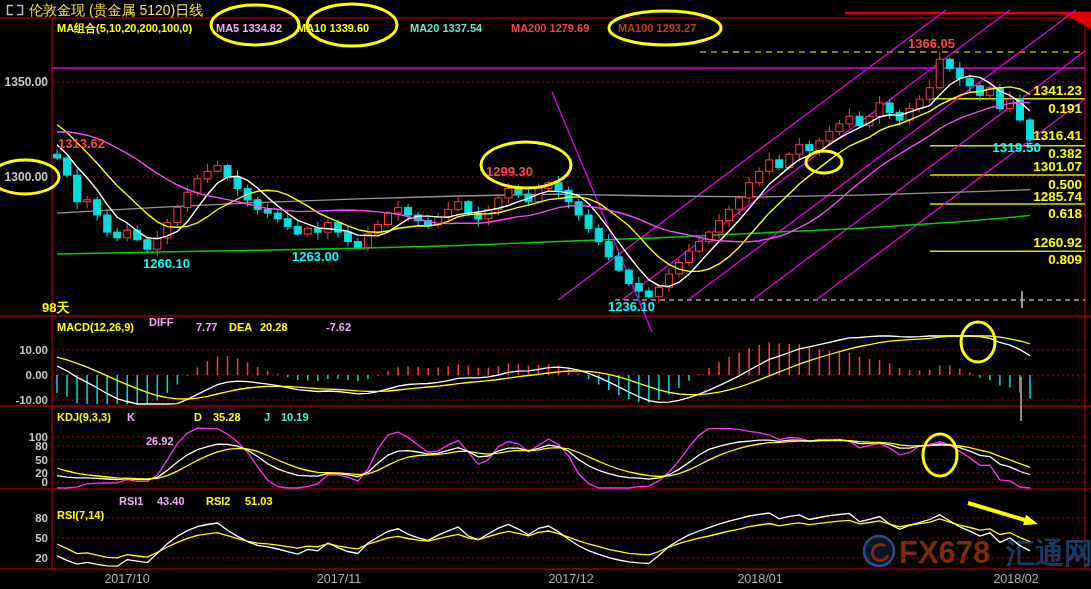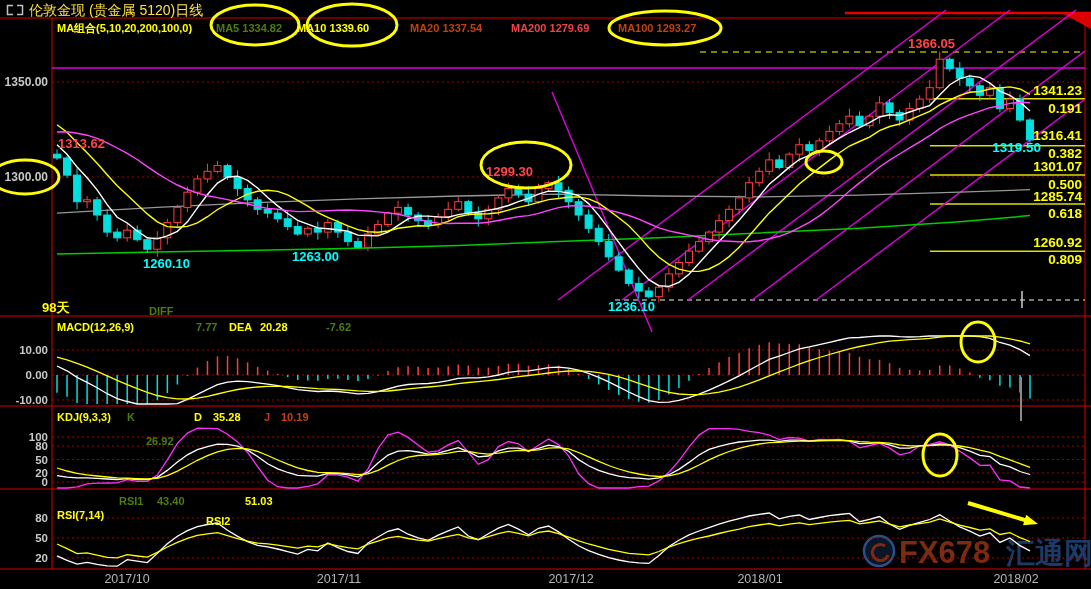--- a/index.html
+++ b/index.html
@@ -1,20 +1,20 @@
 <!DOCTYPE html>
 <html><head>
 <meta charset="utf-8">
 <style>
   html,body{margin:0;padding:0;background:#000;}
   #app{position:relative;width:1091px;height:589px;background:#000;overflow:hidden;
        font-family:"Liberation Sans",sans-serif;}
   #chart-svg{position:absolute;left:0;top:0;}
   .lbl{position:absolute;font-size:11px;font-weight:700;white-space:nowrap;line-height:14px;}
-  .yel{color:#ffff00}.whi{color:#4d7c0f}.mag{color:#c2410c}.grn{color:#ef4444}
+  .yel{color:#ffff00}.whi{color:#f0abfc}.mag{color:#5eead4}.grn{color:#ef4444}
   .gry{color:#c2410c}
   #titlebar{position:absolute;left:0;top:0;width:100%;height:18px;}
   #title-text{position:absolute;left:29px;top:2px;font-size:14px;font-weight:400;color:#fde047;white-space:nowrap;}
   #link-icon{position:absolute;left:5px;top:4px;}
 </style>
 </head>
 <body>
 
 <div id="app">
   <svg id="chart-svg" width="1091" height="589">
@@ -466,37 +466,37 @@
     <span class="lbl yel" style="left:57px;top:21px">MA组合(5,10,20,200,100,0)</span>
     <span class="lbl whi" style="left:216px;top:21px">MA5 1334.82</span>
     <span class="lbl yel" style="left:297px;top:21px">MA10 1339.60</span>
     <span class="lbl mag" style="left:410px;top:21px">MA20 1337.54</span>
     <span class="lbl grn" style="left:511px;top:21px">MA200 1279.69</span>
     <span class="lbl gry" style="left:618px;top:21px">MA100 1293.27</span>
   </div>
 
   <div>
     <span class="lbl yel" style="left:57px;top:320px">MACD(12,26,9)</span>
-    <span class="lbl whi" style="left:149px;top:304px">DIFF</span>
+    <span class="lbl whi" style="left:149px;top:315px">DIFF</span>
     <span class="lbl whi" style="left:196px;top:320px">7.77</span>
     <span class="lbl yel" style="left:229px;top:320px">DEA</span>
     <span class="lbl yel" style="left:260px;top:320px">20.28</span>
     <span class="lbl whi" style="left:326px;top:320px">-7.62</span>
   </div>
 
   <div>
     <span class="lbl yel" style="left:57px;top:410px">KDJ(9,3,3)</span>
     <span class="lbl whi" style="left:127px;top:410px">K</span>
     <span class="lbl whi" style="left:146px;top:434px">26.92</span>
     <span class="lbl yel" style="left:194px;top:410px">D</span>
     <span class="lbl yel" style="left:213px;top:410px">35.28</span>
     <span class="lbl mag" style="left:264px;top:410px">J</span>
     <span class="lbl mag" style="left:281px;top:410px">10.19</span>
   </div>
 
   <div>
     <span class="lbl yel" style="left:57px;top:508px">RSI(7,14)</span>
     <span class="lbl whi" style="left:119px;top:494px">RSI1</span>
     <span class="lbl whi" style="left:157px;top:494px">43.40</span>
-    <span class="lbl yel" style="left:206px;top:514px">RSI2</span>
+    <span class="lbl yel" style="left:206px;top:494px">RSI2</span>
     <span class="lbl yel" style="left:245px;top:494px">51.03</span>
   </div>
 </div>
 
 </body></html>

